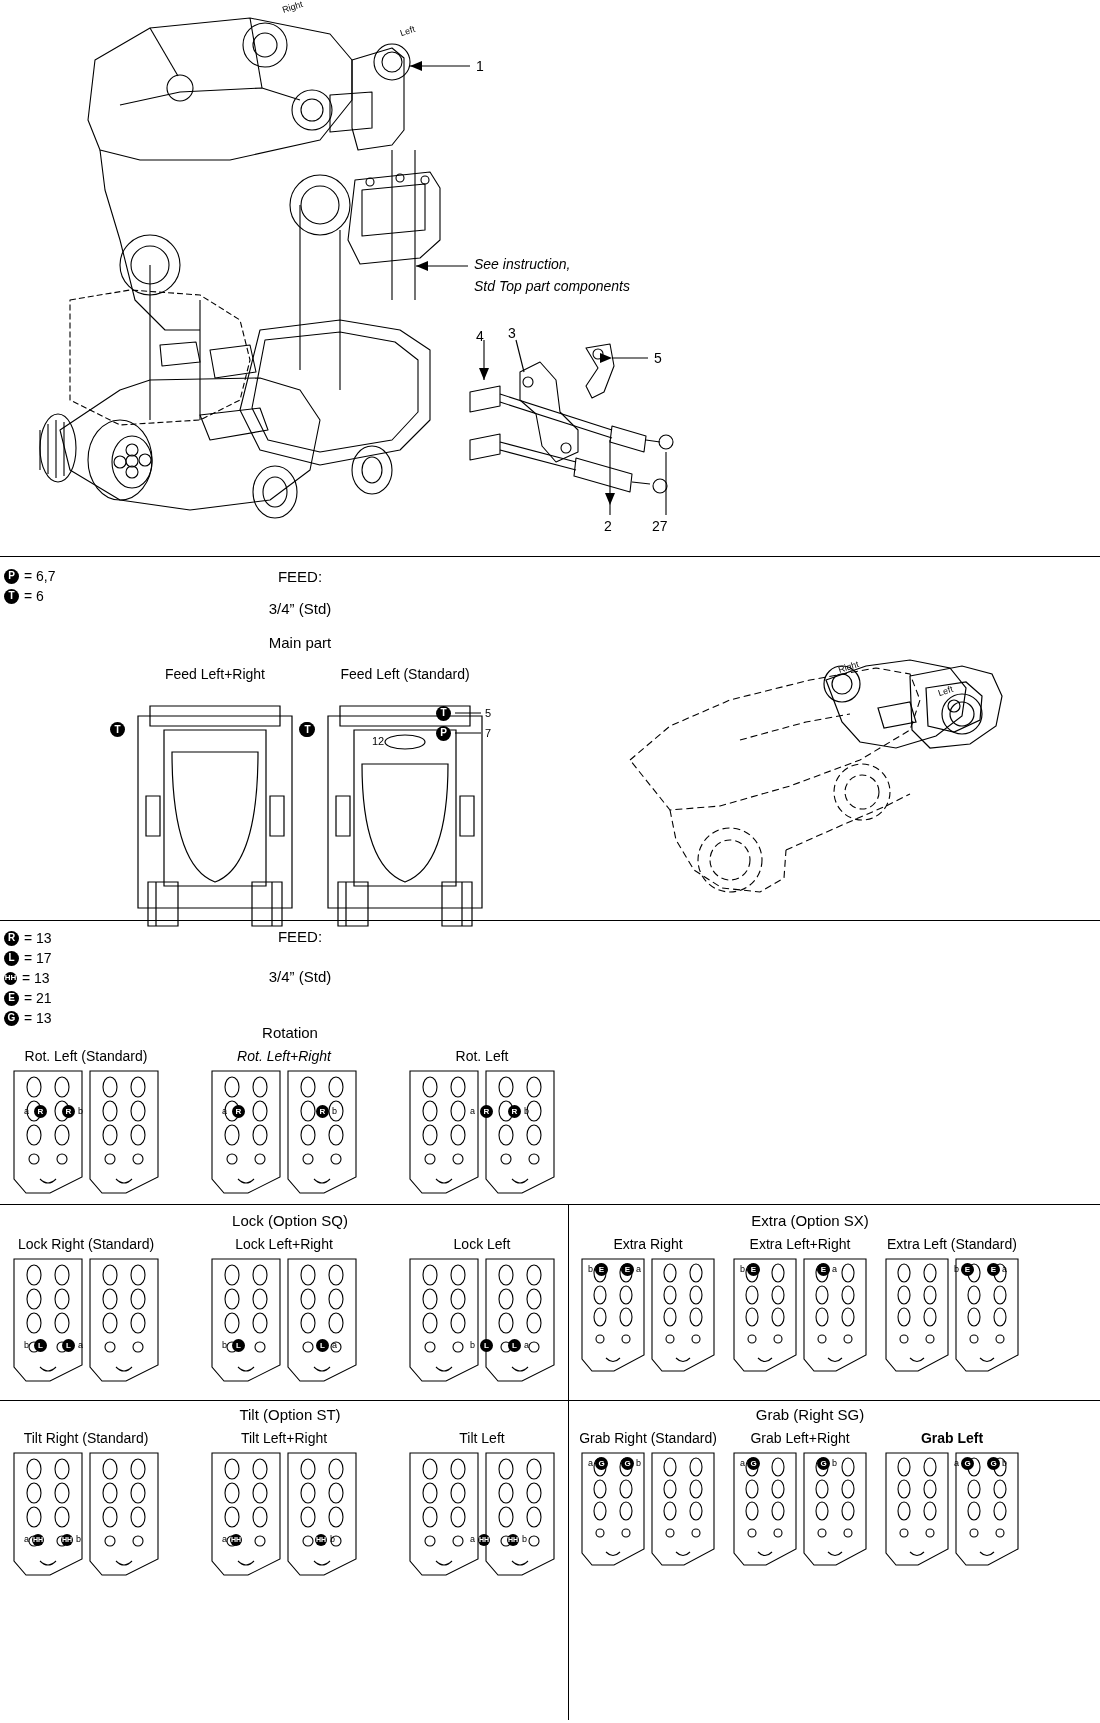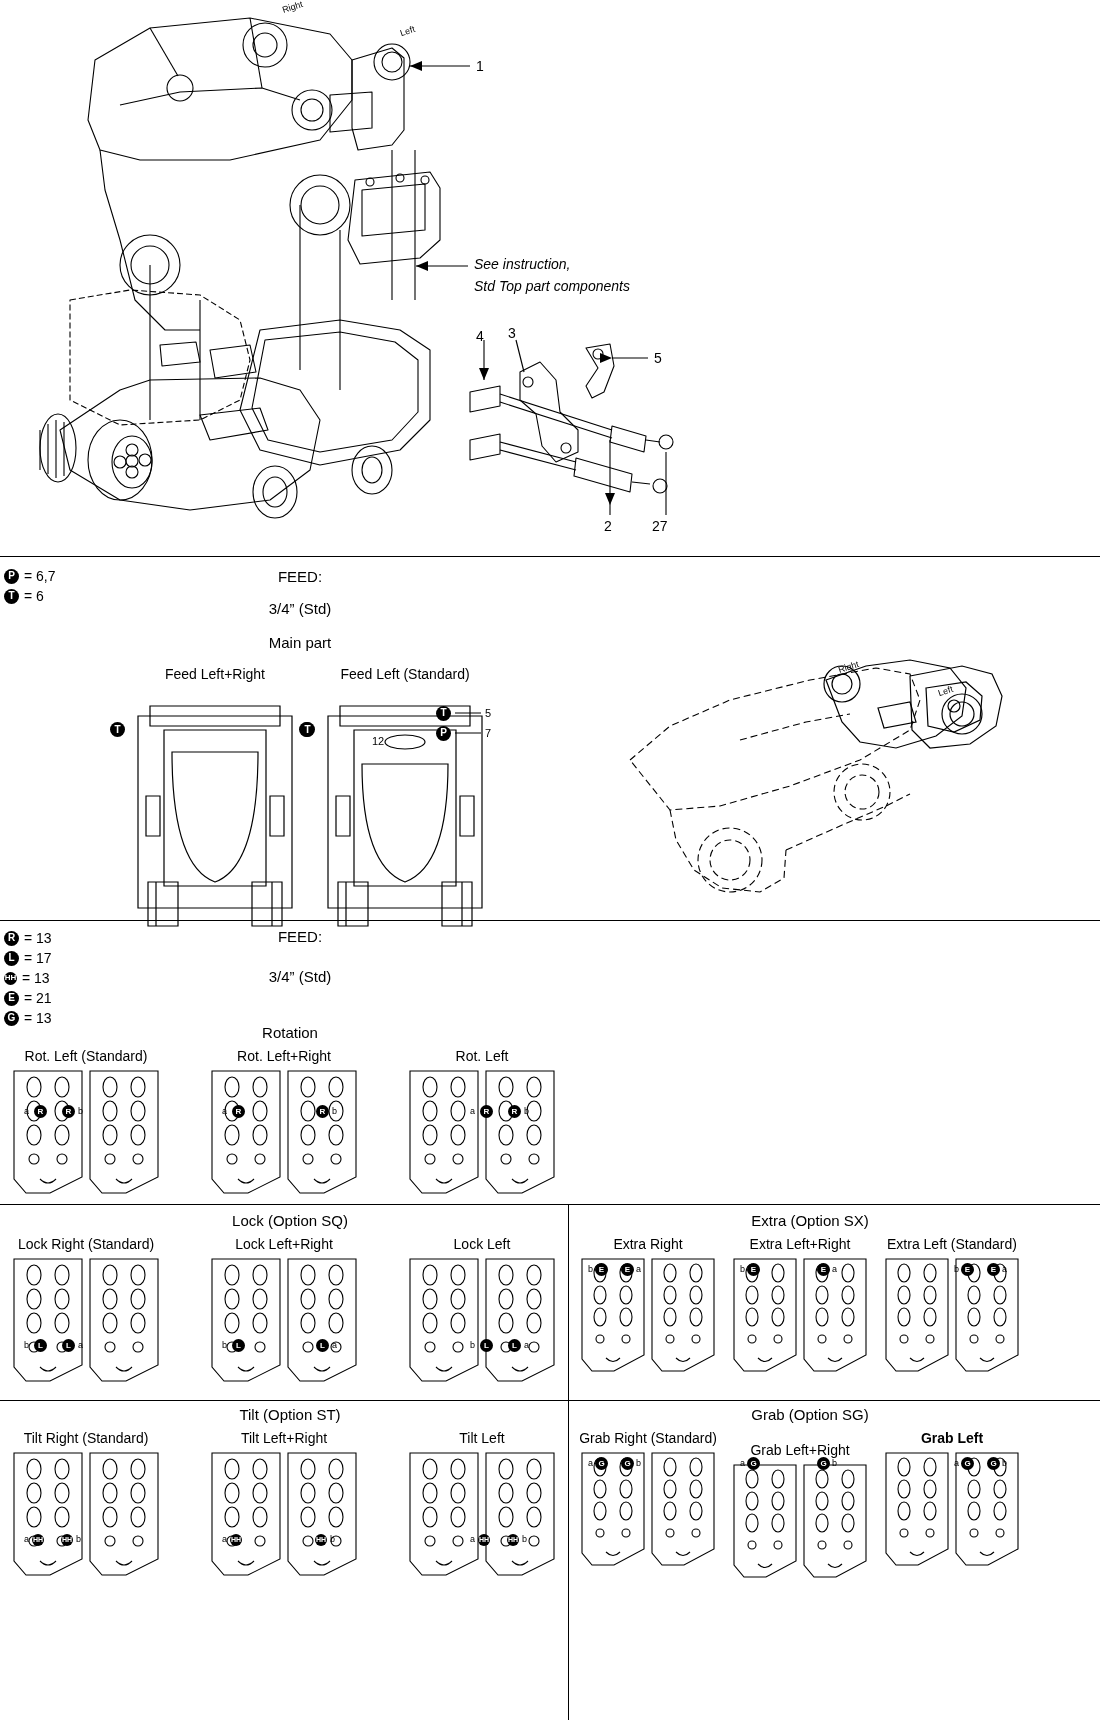--- a/index.html
+++ b/index.html
@@ -302,21 +302,21 @@
       </g>
     </g>
   </svg>
 </div>
 <div class="abs lbl-xs" style="left:24px;top:1106px;">a</div>
 <div class="abs" style="left:34px;top:1102px;"><span class="badge sm">R</span></div>
 <div class="abs" style="left:62px;top:1102px;"><span class="badge sm">R</span></div>
 <div class="abs lbl-xs" style="left:78px;top:1106px;">b</div>
 
 <div class="abs" style="left:208px;top:1048px;">
-  <div class="plate-cap" style="width:152px;">Rot. Left+Right</div>
+  <div class="plate-cap" style="width:152px;font-style:italic;">Rot. Left+Right</div>
   <svg width="152" height="130" viewBox="0 0 152 130" style="margin-top:3px;">
     <g fill="none" stroke="#000" stroke-width="1.1">
       <path d="M4 4 L72 4 L72 110 L40 126 L16 126 L4 112 Z"></path>
       <path d="M80 4 L148 4 L148 110 L116 126 L92 126 L80 112 Z"></path>
       <ellipse cx="24" cy="20" rx="7" ry="10"></ellipse>
         <ellipse cx="52" cy="20" rx="7" ry="10"></ellipse>
       <ellipse cx="24" cy="44" rx="7" ry="10"></ellipse>
         <ellipse cx="52" cy="44" rx="7" ry="10"></ellipse>
       <ellipse cx="24" cy="68" rx="7" ry="10"></ellipse>
         <ellipse cx="52" cy="68" rx="7" ry="10"></ellipse>
@@ -665,21 +665,21 @@
         <circle cx="128" cy="92" r="5"></circle>
       <path d="M106 112 Q114 120 122 112"></path>
     </g>
   </svg>
 </div>
 <div class="abs lbl-xs" style="left:470px;top:1534px;">a</div>
 <div class="abs" style="left:478px;top:1530px;"><span class="badge tiny">HH</span></div>
 <div class="abs" style="left:507px;top:1530px;"><span class="badge tiny">HH</span></div>
 <div class="abs lbl-xs" style="left:522px;top:1534px;">b</div>
 
-<div class="abs ttl" style="left:680px;top:1406px;width:260px;">Grab (Option SG)</div>
+<div class="abs ttl" style="left:680px;top:1406px;width:260px;">Grab (Right SG)</div>
 
 <div class="abs" style="left:578px;top:1430px;">
   <div class="plate-cap" style="width:140px;">Grab Right (Standard)</div>
   <svg width="140" height="120" viewBox="0 0 140 120" style="margin-top:3px;">
     <g fill="none" stroke="#000" stroke-width="1.1">
       <path d="M4 4 L66 4 L66 100 L36 116 L14 116 L4 104 Z"></path>
       <path d="M74 4 L136 4 L136 100 L106 116 L84 116 L74 104 Z"></path>
       <ellipse cx="22" cy="18" rx="6" ry="9"></ellipse>
         <ellipse cx="48" cy="18" rx="6" ry="9"></ellipse>
       <ellipse cx="22" cy="40" rx="6" ry="9"></ellipse>
@@ -699,21 +699,21 @@
         <circle cx="118" cy="84" r="4"></circle>
       <path d="M98 103 Q105 110 112 103"></path>
     </g>
   </svg>
 </div>
 <div class="abs lbl-xs" style="left:588px;top:1458px;">a</div>
 <div class="abs" style="left:595px;top:1454px;"><span class="badge sm">G</span></div>
 <div class="abs" style="left:621px;top:1454px;"><span class="badge sm">G</span></div>
 <div class="abs lbl-xs" style="left:636px;top:1458px;">b</div>
 
-<div class="abs" style="left:730px;top:1430px;margin-top:12px;">
+<div class="abs" style="left:730px;top:1430px;">
   <div class="plate-cap" style="width:140px;">Grab Left+Right</div>
   <svg width="140" height="120" viewBox="0 0 140 120" style="margin-top:3px;">
     <g fill="none" stroke="#000" stroke-width="1.1">
       <path d="M4 4 L66 4 L66 100 L36 116 L14 116 L4 104 Z"></path>
       <path d="M74 4 L136 4 L136 100 L106 116 L84 116 L74 104 Z"></path>
       <ellipse cx="22" cy="18" rx="6" ry="9"></ellipse>
         <ellipse cx="48" cy="18" rx="6" ry="9"></ellipse>
       <ellipse cx="22" cy="40" rx="6" ry="9"></ellipse>
         <ellipse cx="48" cy="40" rx="6" ry="9"></ellipse>
       <ellipse cx="22" cy="62" rx="6" ry="9"></ellipse>

